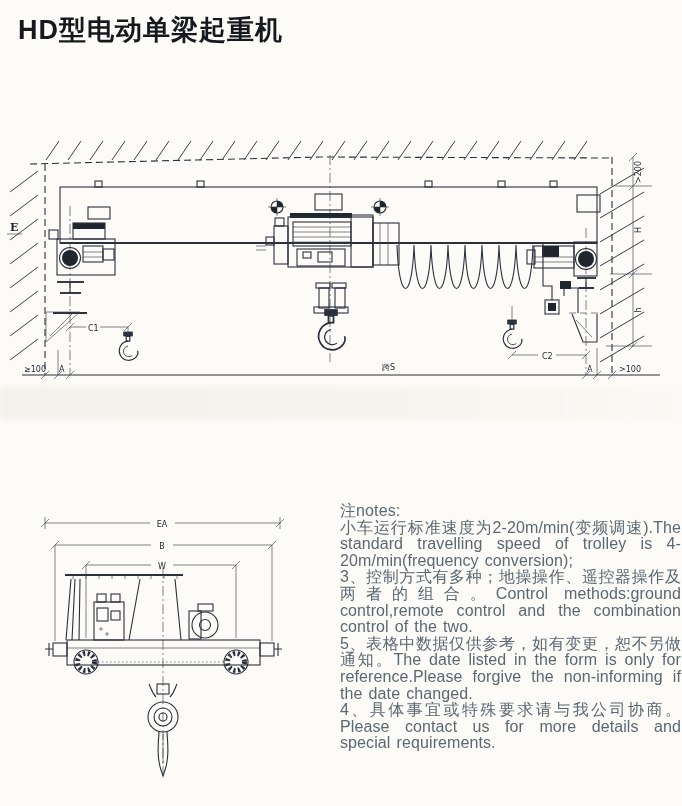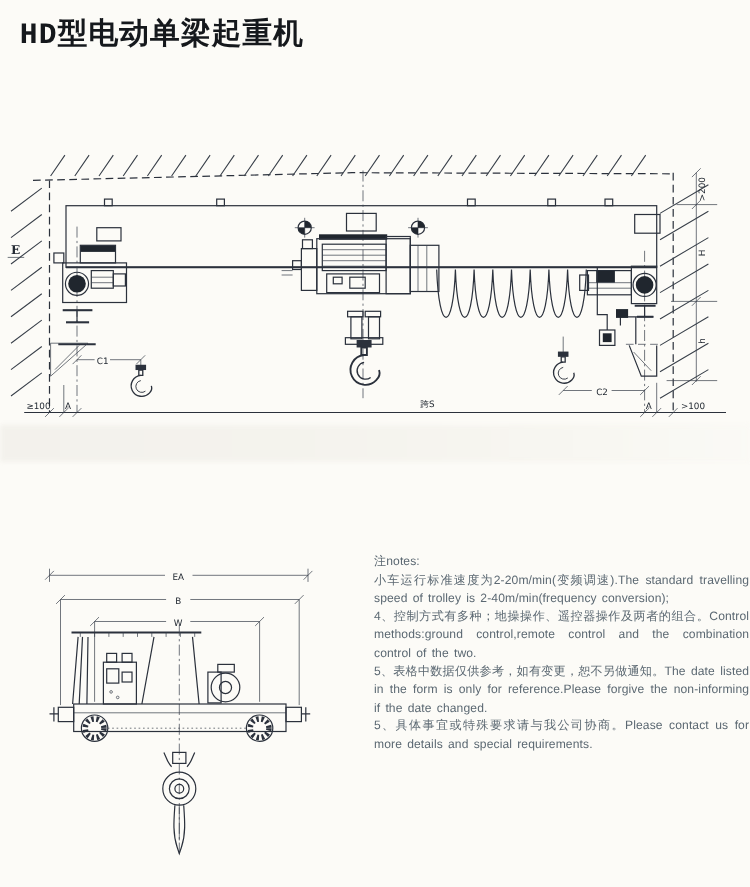--- a/index.html
+++ b/index.html
@@ -4,21 +4,21 @@
 <style>
   html,body { margin:0; padding:0; }
   body {
     width:682px; height:806px; position:relative; overflow:hidden;
     background:#fcfbf7;
     font-family:"Liberation Sans", sans-serif;
   }
   .page { position:absolute; inset:0; }
   .title {
     position:absolute; left:18px; top:12px; margin:0;
-    font-family:Liberation Mono, monospace;
+    font-family:Liberation Sans, sans-serif;
     font-weight:700; font-size:27px; letter-spacing:1px; color:#15181c;
     white-space:nowrap;
   }
   .scan-band {
     position:absolute; left:0; top:386px; width:100%; height:34px;
     background:linear-gradient(90deg, #e9e7e0 0%, #edebe4 45%, #f3f1ea 78%, #f9f8f3 100%);
     opacity:.45; filter:blur(2px);
   }
   .main-drawing { position:absolute; left:0; top:100px; }
   .end-view { position:absolute; left:25px; top:498px; }
@@ -31,21 +31,21 @@
   .dashdot { stroke-dasharray:10 3 2 3; }
   .dark { fill:#20262e; stroke:none; }
   text.dim {
     font-family:"DejaVu Sans",sans-serif; font-size:8px; fill:#232a33; stroke:none;
   }
   text.dimBig {
     font-family:"DejaVu Serif",serif; font-weight:700; font-size:11px; fill:#232a33; stroke:none;
   }
   .notes {
     position:absolute; left:340px; top:503px; width:341px;
-    color:#5b6872; font-size:11px; line-height:16.6px;
+    color:#5b6872; font-size:16px; line-height:16.6px;
     text-align:justify; word-spacing:1.5px; letter-spacing:.1px;
   }
   .notes p { margin:0; }
 </style>
 </head>
 <body>
 
 <div class="page">
 
   <h1 class="title">HD型电动单梁起重机</h1>
@@ -277,19 +277,19 @@
       <circle class="ln" cx="138" cy="219" r="15"></circle>
       <circle class="ln" cx="138" cy="219" r="9"></circle>
       <circle class="ln" cx="138" cy="219" r="4"></circle>
       <path class="ln" d="M134 234 C133 248 132 260 136 272 L138 278 L140 272 C144 260 143 248 142 234"></path>
       <path class="thin" d="M138 236 V266"></path>
     </g>
   </svg>
 
   <div class="notes">
     <p>注notes:</p>
-    <p>小车运行标准速度为2-20m/min(变频调速).The standard travelling speed of trolley is 2-40m/min(frequency conversion);</p>
-    <p>4、控制方式有多种；地操操作、遥控器操作及两者的组合。Control methods:ground control,remote control and the combination control of the two.</p>
+    <p>小车运行标准速度为2-20m/min(变频调速).The standard travelling speed of trolley is 4-20m/min(frequency conversion);</p>
+    <p>3、控制方式有多种；地操操作、遥控器操作及两者的组合。Control methods:ground control,remote control and the combination control of the two.</p>
     <p>5、表格中数据仅供参考，如有变更，恕不另做通知。The date listed in the form is only for reference.Please forgive the non-informing if the date changed.</p>
-    <p>5、具体事宜或特殊要求请与我公司协商。Please contact us for more details and special requirements.</p>
+    <p>4、具体事宜或特殊要求请与我公司协商。Please contact us for more details and special requirements.</p>
   </div>
 
 </div>
 
 </body></html>

